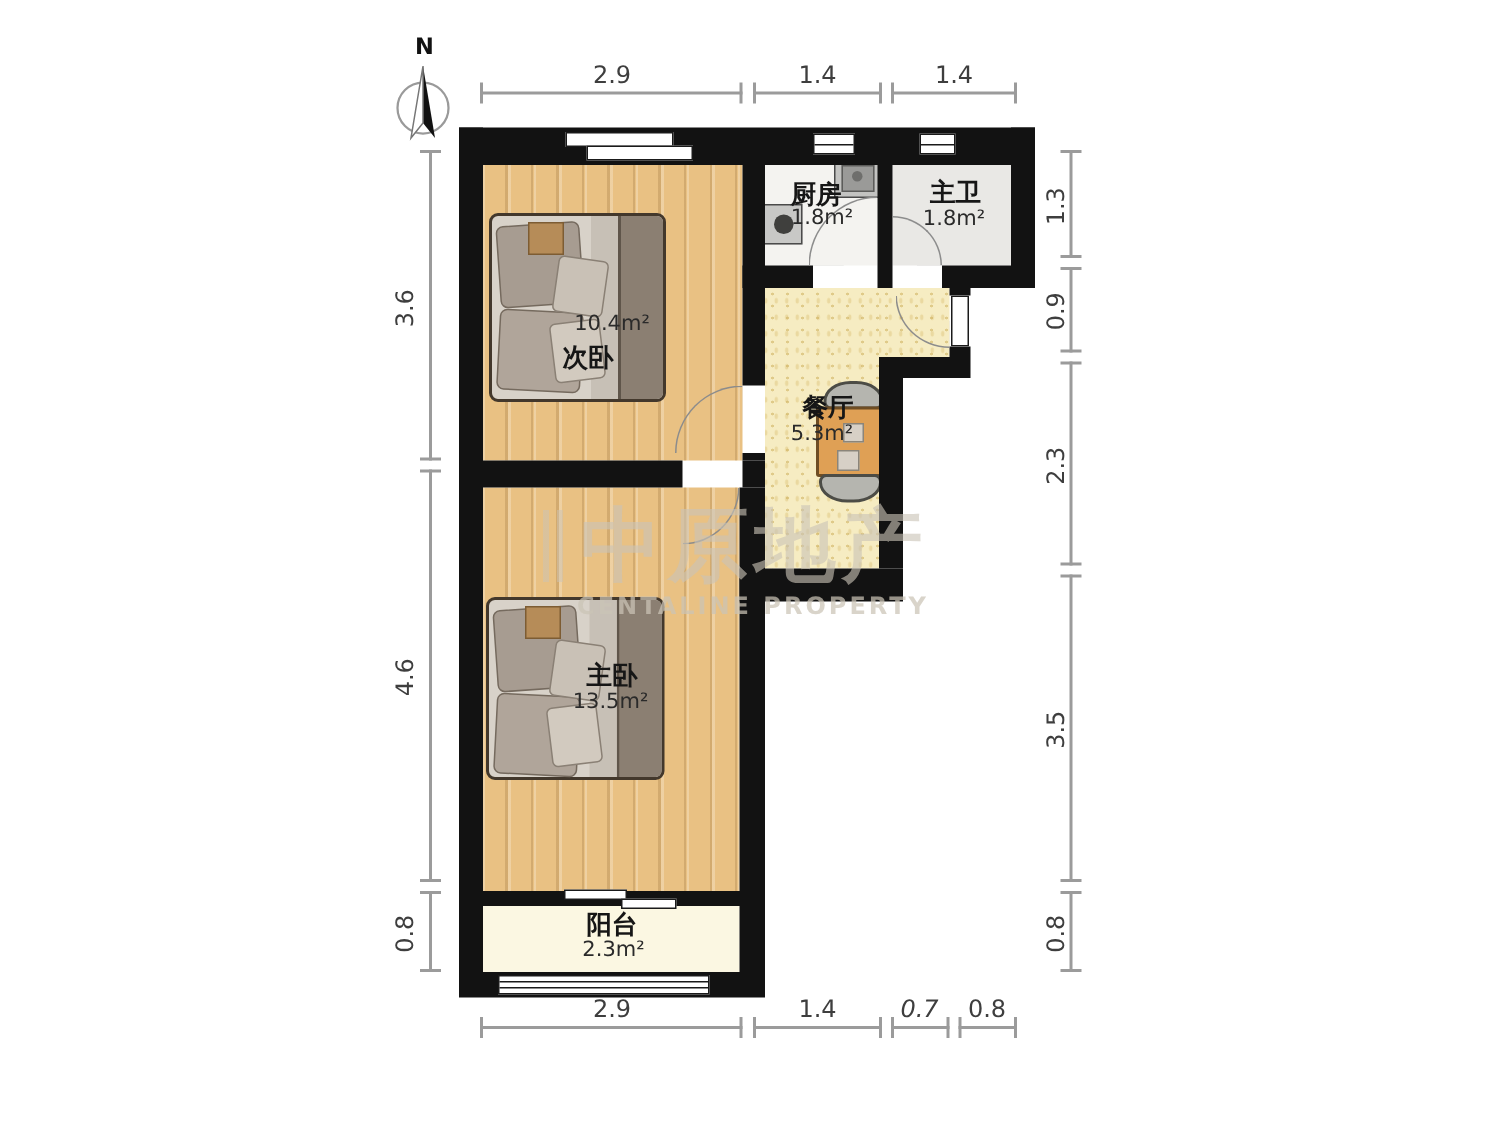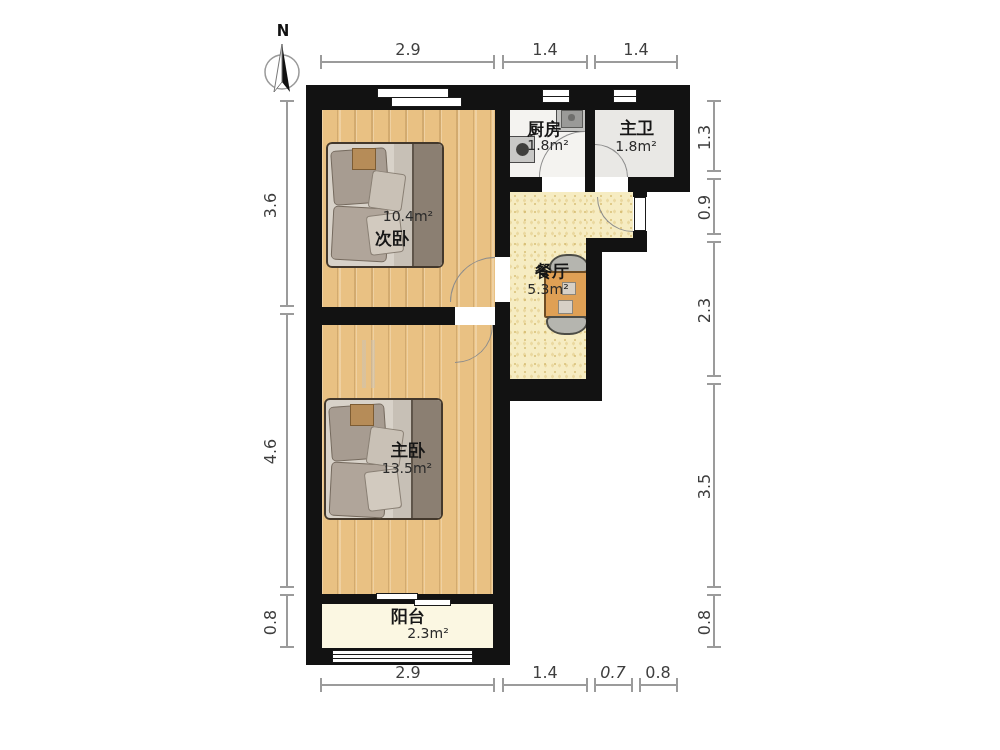--- a/index.html
+++ b/index.html
@@ -158,21 +158,21 @@
   <div class="rarea" style="left:368px;top:208px;width:80px;">10.4m²</div>
   <div class="rname" style="left:514px;top:118px;width:60px;">厨房</div>
   <div class="rarea" style="left:518px;top:137px;width:60px;">1.8m²</div>
   <div class="rname" style="left:607px;top:117px;width:60px;">主卫</div>
   <div class="rarea" style="left:606px;top:138px;width:60px;">1.8m²</div>
   <div class="rname" style="left:522px;top:260px;width:60px;">餐厅</div>
   <div class="rarea" style="left:518px;top:281px;width:60px;">5.3m²</div>
   <div class="rname" style="left:368px;top:439px;width:80px;">主卧</div>
   <div class="rarea" style="left:367px;top:460px;width:80px;">13.5m²</div>
   <div class="rname" style="left:368px;top:605px;width:80px;">阳台</div>
-  <div class="rarea" style="left:388px;top:625px;width:80px;">2.3m²</div>
+  <div class="rarea" style="left:369px;top:625px;width:80px;">2.3m²</div>
 
   <div class="north-n">N</div>
   <svg class="abs" style="left:260px;top:40px;z-index:5;" width="45" height="60" viewBox="0 0 45 60">
     <circle cx="22" cy="32" r="17" fill="none" stroke="#9a9a9a" stroke-width="1.5"></circle>
     <polygon points="22,4 30,52 22,42" fill="#111111"></polygon>
     <polygon points="22,4 14,52 22,42" fill="#ffffff" stroke="#777777" stroke-width="1"></polygon>
   </svg>
 
   <div class="dh" style="left:320px;top:61px;width:175px;"></div>
   <div class="dh" style="left:502px;top:61px;width:86px;"></div>
@@ -202,14 +202,16 @@
   <div class="dv" style="left:713px;top:241px;height:136px;"></div>
   <div class="dv" style="left:713px;top:383px;height:205px;"></div>
   <div class="dv" style="left:713px;top:594px;height:54px;"></div>
   <div class="dlab v" style="left:684px;top:128px;">1.3</div>
   <div class="dlab v" style="left:684px;top:198px;">0.9</div>
   <div class="dlab v" style="left:684px;top:301px;">2.3</div>
   <div class="dlab v" style="left:684px;top:477px;">3.5</div>
   <div class="dlab v" style="left:684px;top:613px;">0.8</div>
 
   <div class="wm-bars"></div>
+  <div class="wm-zh">中原地产</div>
+  <div class="wm-en">CENTALINE PROPERTY</div>
 
 </div>
 
 </body></html>

